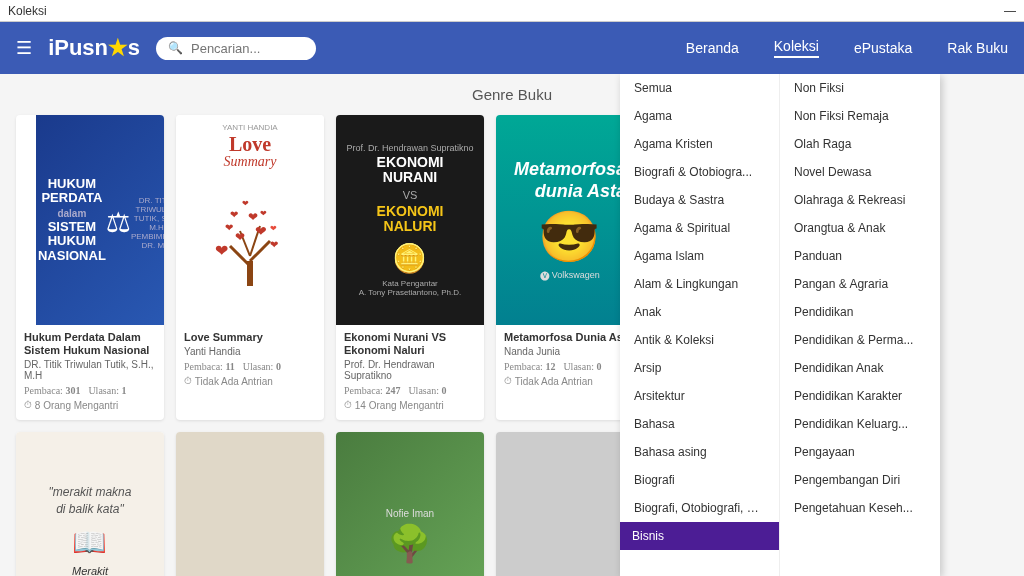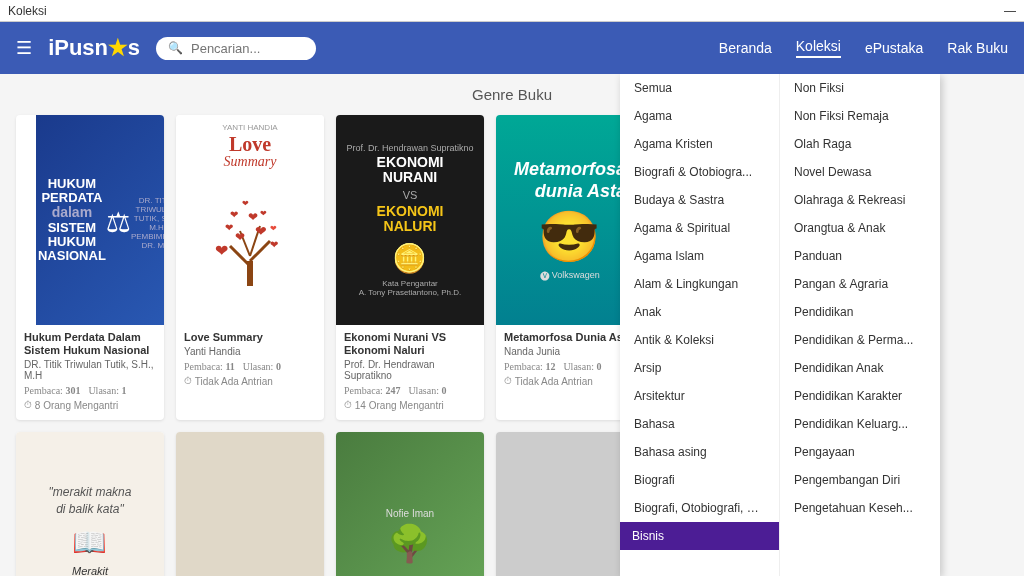--- a/index.html
+++ b/index.html
@@ -48,21 +48,21 @@
     }
     .navbar-search input {
       border: none;
       outline: none;
       font-size: 13px;
       width: 120px;
     }
     .navbar-links {
       margin-left: auto;
       display: flex;
-      gap: 24px;
+      gap: 35px;
       align-items: center;
     }
     .navbar-link {
       color: white;
       text-decoration: none;
       font-size: 14px;
       cursor: pointer;
     }
     .navbar-link.active {
       border-bottom: 2px solid white;
@@ -249,21 +249,21 @@
   </div>
 </div>
 
 <div class="main">
   <div class="genre-title">Genre Buku</div>
 
   <div class="books-grid">
 
     <div class="book-card">
       <div class="book-cover cover-hukum">
-        <div style="font-size:13px; font-weight:bold; color:white; text-align:center; line-height:1.1;">HUKUM<br>PERDATA<br><span style="font-size:14px; color:#aac;">dalam</span><br>SISTEM<br>HUKUM<br>NASIONAL</div>
+        <div style="font-size:13px; font-weight:bold; color:white; text-align:center; line-height:1.1;">HUKUM<br>PERDATA<br><span style="font-size:10px; color:#aac;">dalam</span><br>SISTEM<br>HUKUM<br>NASIONAL</div>
         <div style="font-size:28px; margin-top:4px;">⚖</div>
         <div style="font-size:8px; color:#aac; text-align:center; margin-top:6px;">DR. TITIK TRIWULAN TUTIK, S.H., M.H<br>PEMBIMBING DR. M.A</div>
       </div>
       <div class="book-info">
         <div class="book-title">Hukum Perdata Dalam Sistem Hukum Nasional</div>
         <div class="book-author">DR. Titik Triwulan Tutik, S.H., M.H</div>
         <div class="book-stats">
           <span>Pembaca: <strong>301</strong></span>
           <span>Ulasan: <strong>1</strong></span>
         </div>

